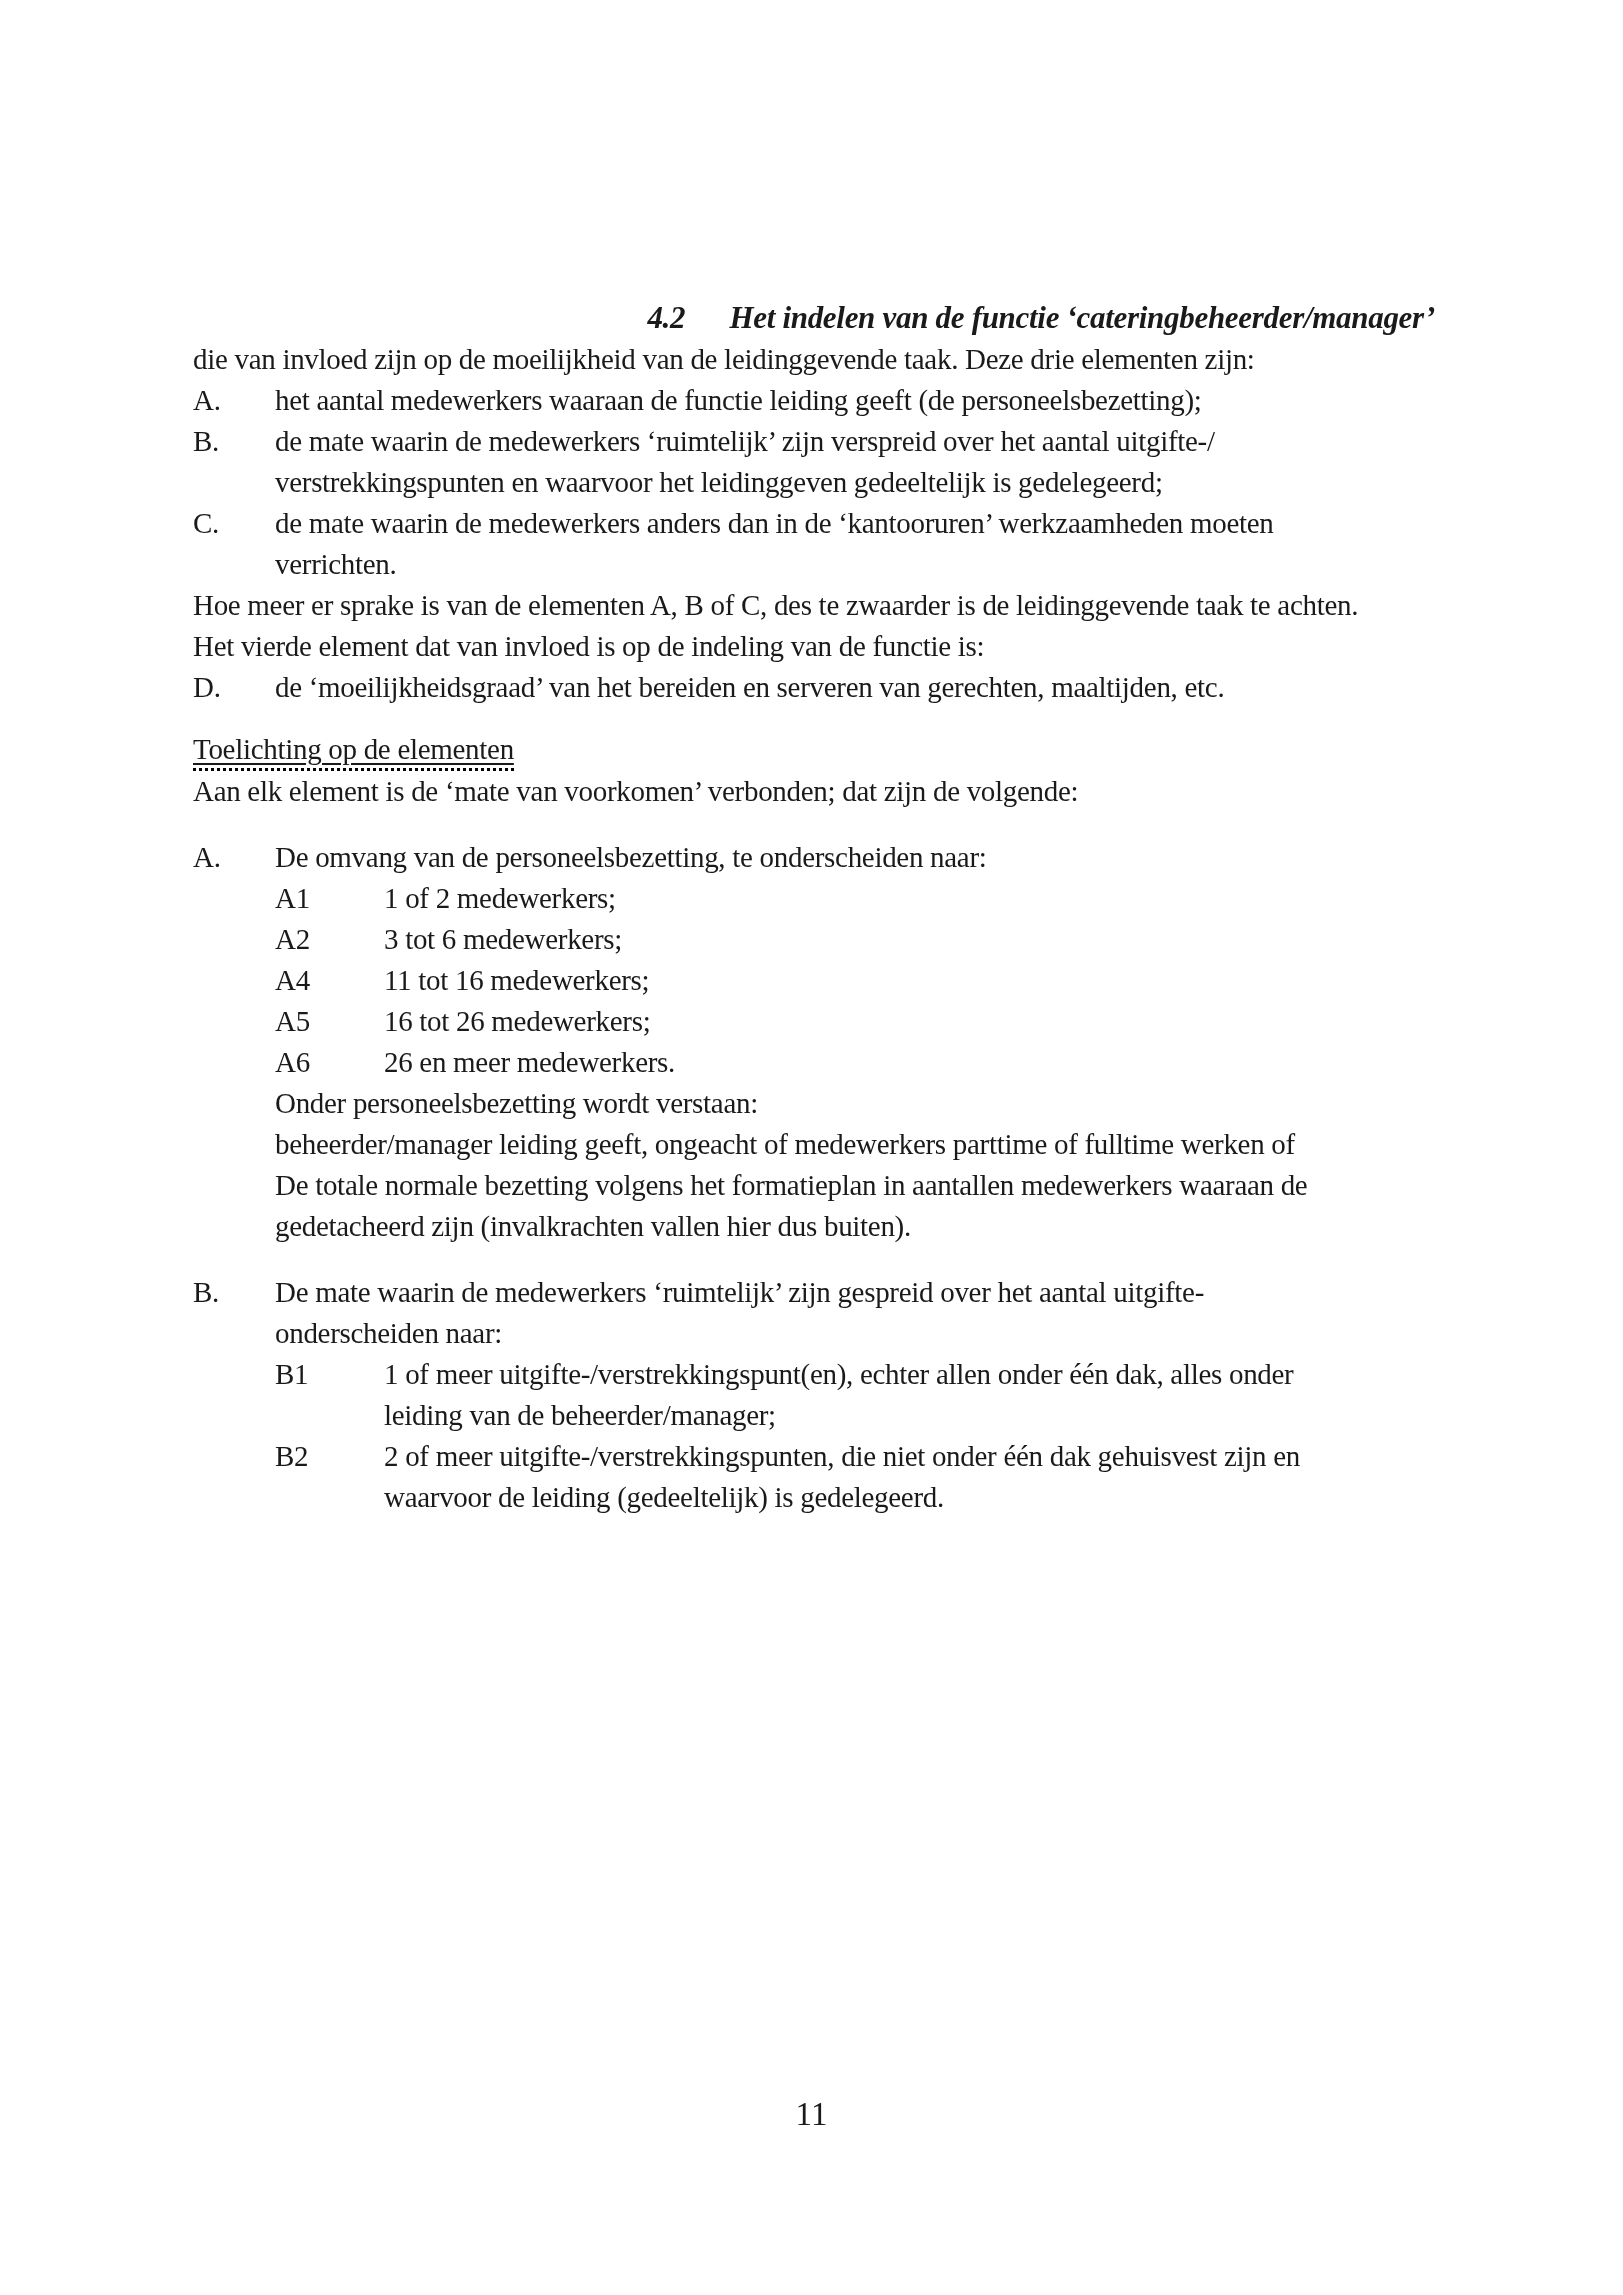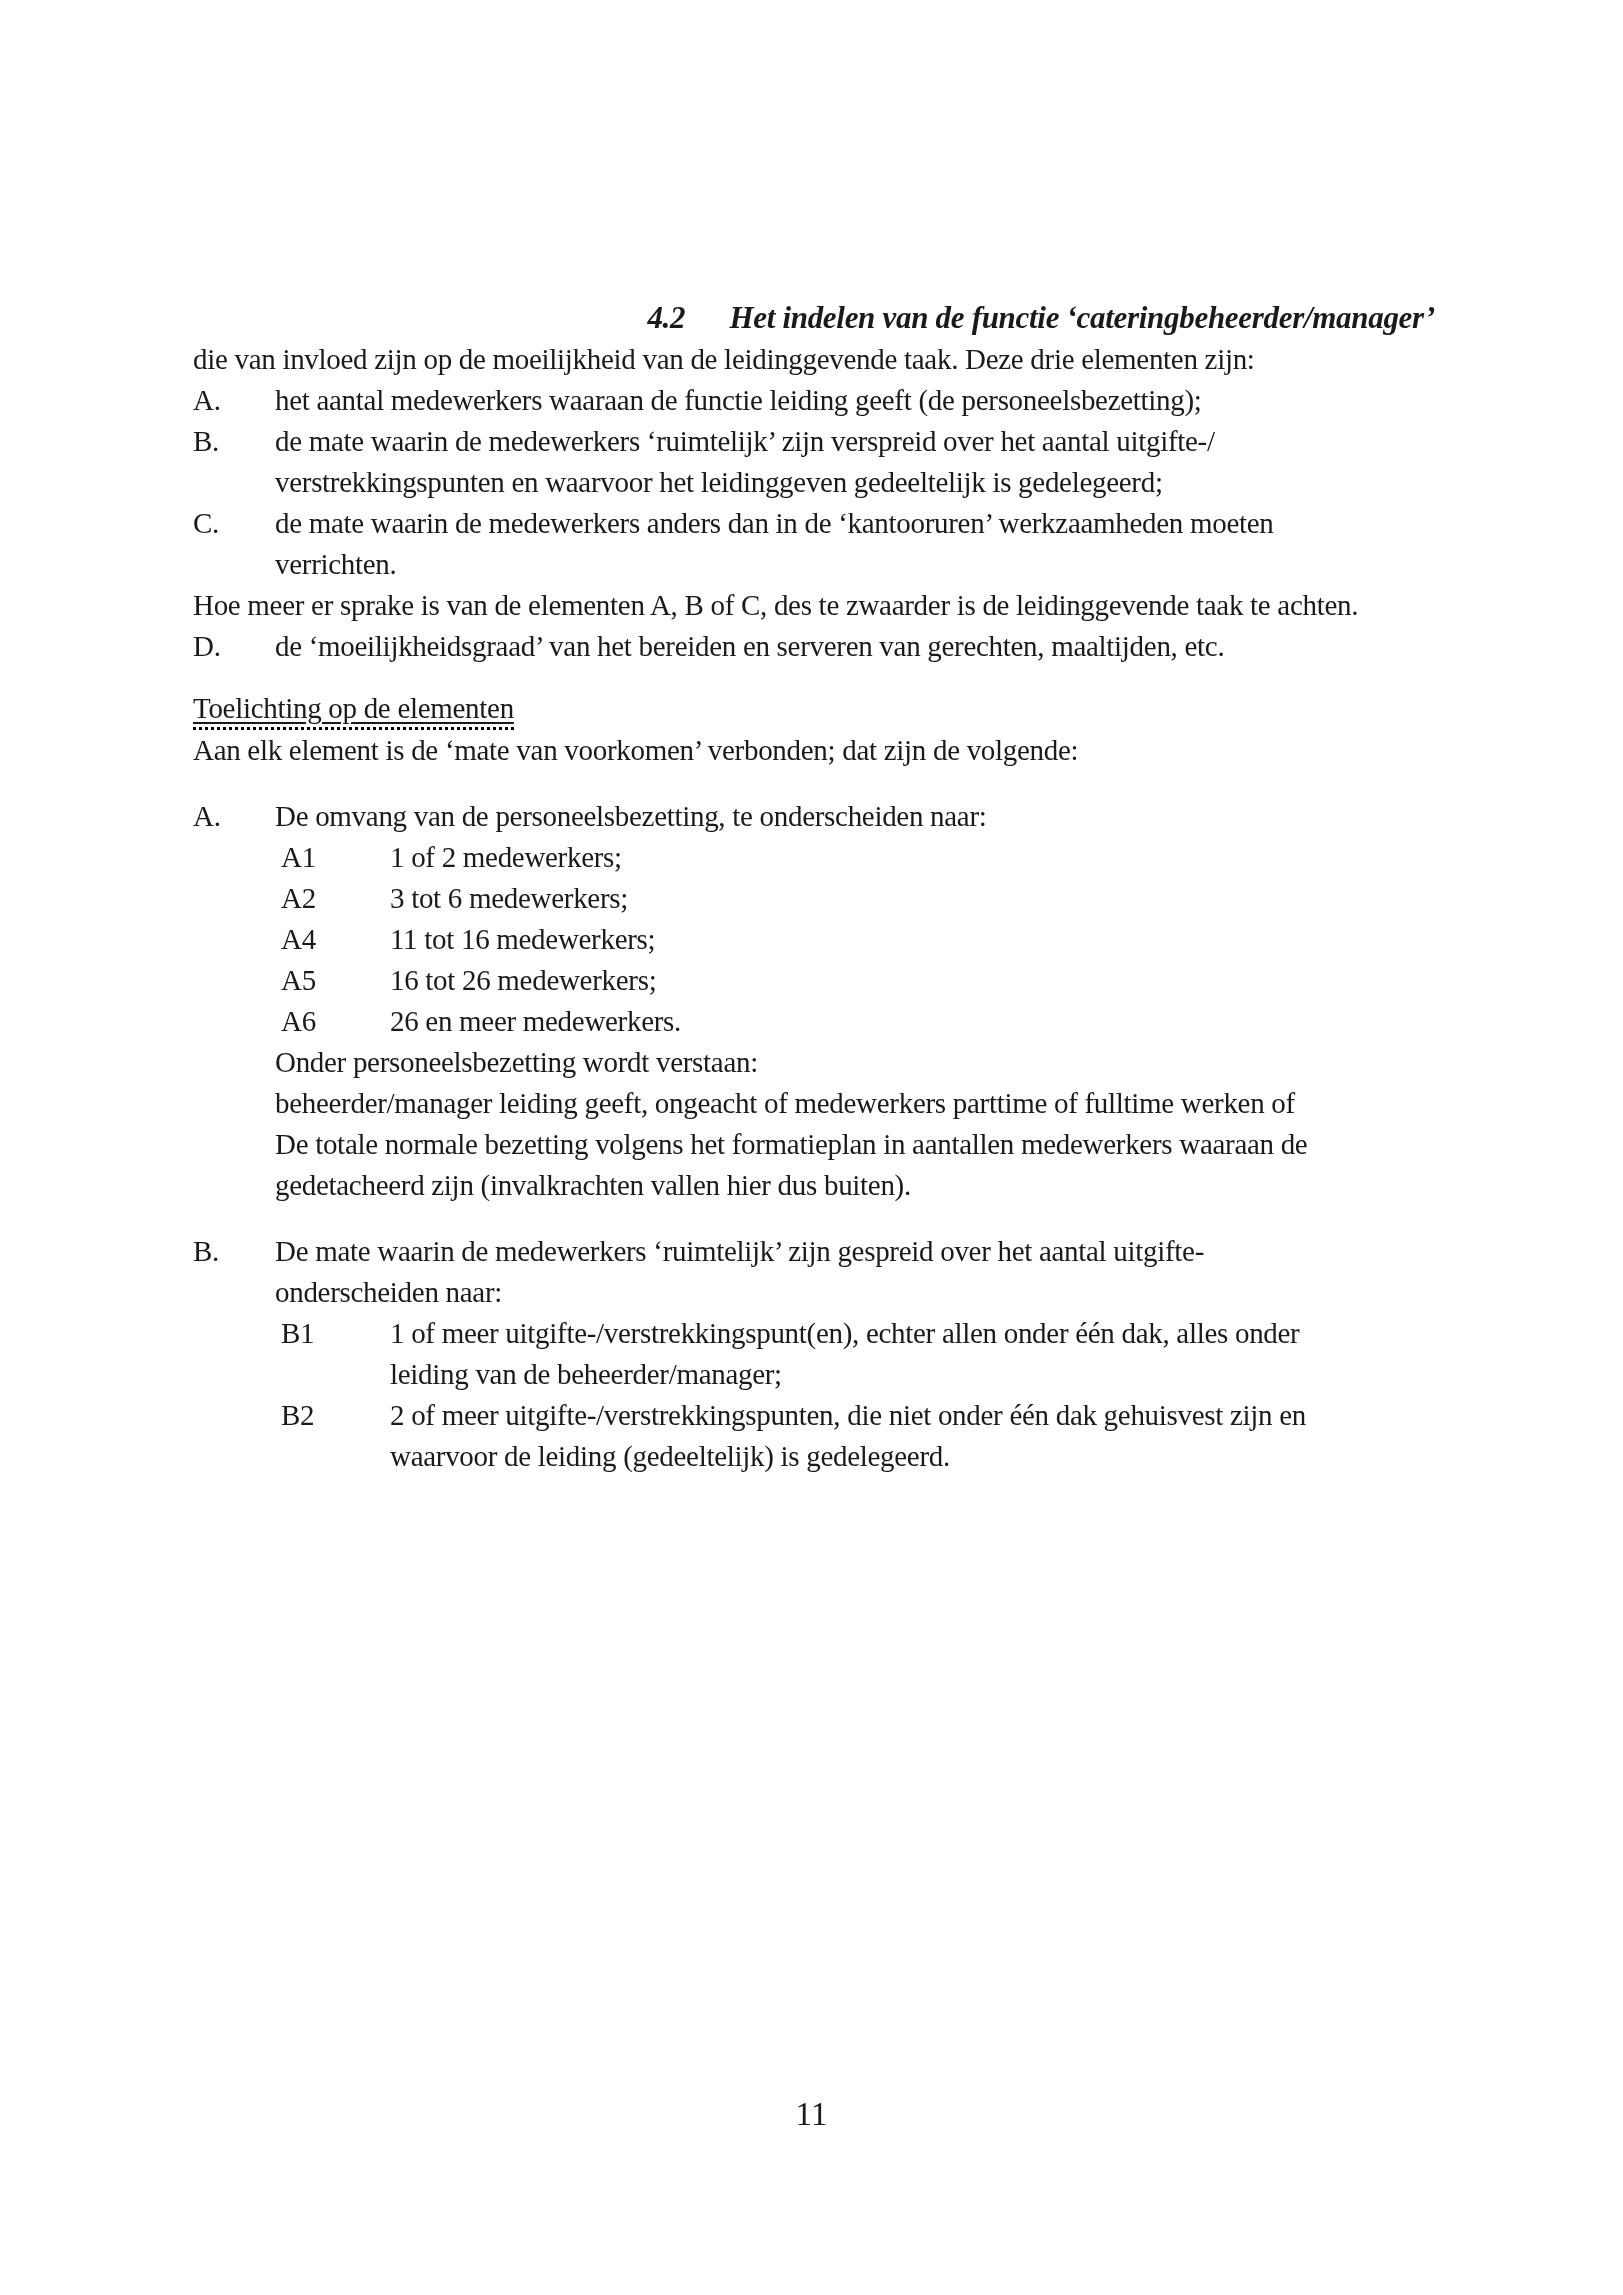--- a/index.html
+++ b/index.html
@@ -30,21 +30,21 @@
     font-weight: bold;
     font-style: italic;
     font-size: 31px;
     line-height: 43px;
     white-space: nowrap;
     justify-content: flex-end;
   }
   .heading-num { width: 82px; flex: none; }
   .row { display: flex; }
   .c1 { width: 82px; flex: none; }
-  .c2 { width: 109px; flex: none; margin-left: 6px; }
+  .c2 { width: 109px; flex: none; }
   .content { flex: 1; min-width: 0; }
   .section { margin-top: 25px; }
   .toelichting-block { margin-top: 21px; }
   .toelichting-heading {
     display: inline-block;
     text-decoration: underline;
     text-decoration-thickness: 1.8px;
     text-underline-offset: 3.5px;
     border-bottom: 3.5px dotted #000;
     padding-bottom: 0.9px;
@@ -91,20 +91,21 @@
   <div class="row">
     <div class="c1">C.</div>
     <div class="content">
       <div class="line">de mate waarin de medewerkers anders dan in de ‘kantooruren’ werkzaamheden moeten</div>
       <div class="line">verrichten.</div>
     </div>
   </div>
 
   <div>
     <div class="line">Hoe meer er sprake is van de elementen A, B of C, des te zwaarder is de leidinggevende taak te achten.</div>
+    <div class="line">Het vierde element dat van invloed is op de indeling van de functie is:</div>
   </div>
 
   <div class="row">
     <div class="c1">D.</div>
     <div class="content">
       <div class="line">de ‘moeilijkheidsgraad’ van het bereiden en serveren van gerechten, maaltijden, etc.</div>
     </div>
   </div>
 
   <div class="toelichting-block">

